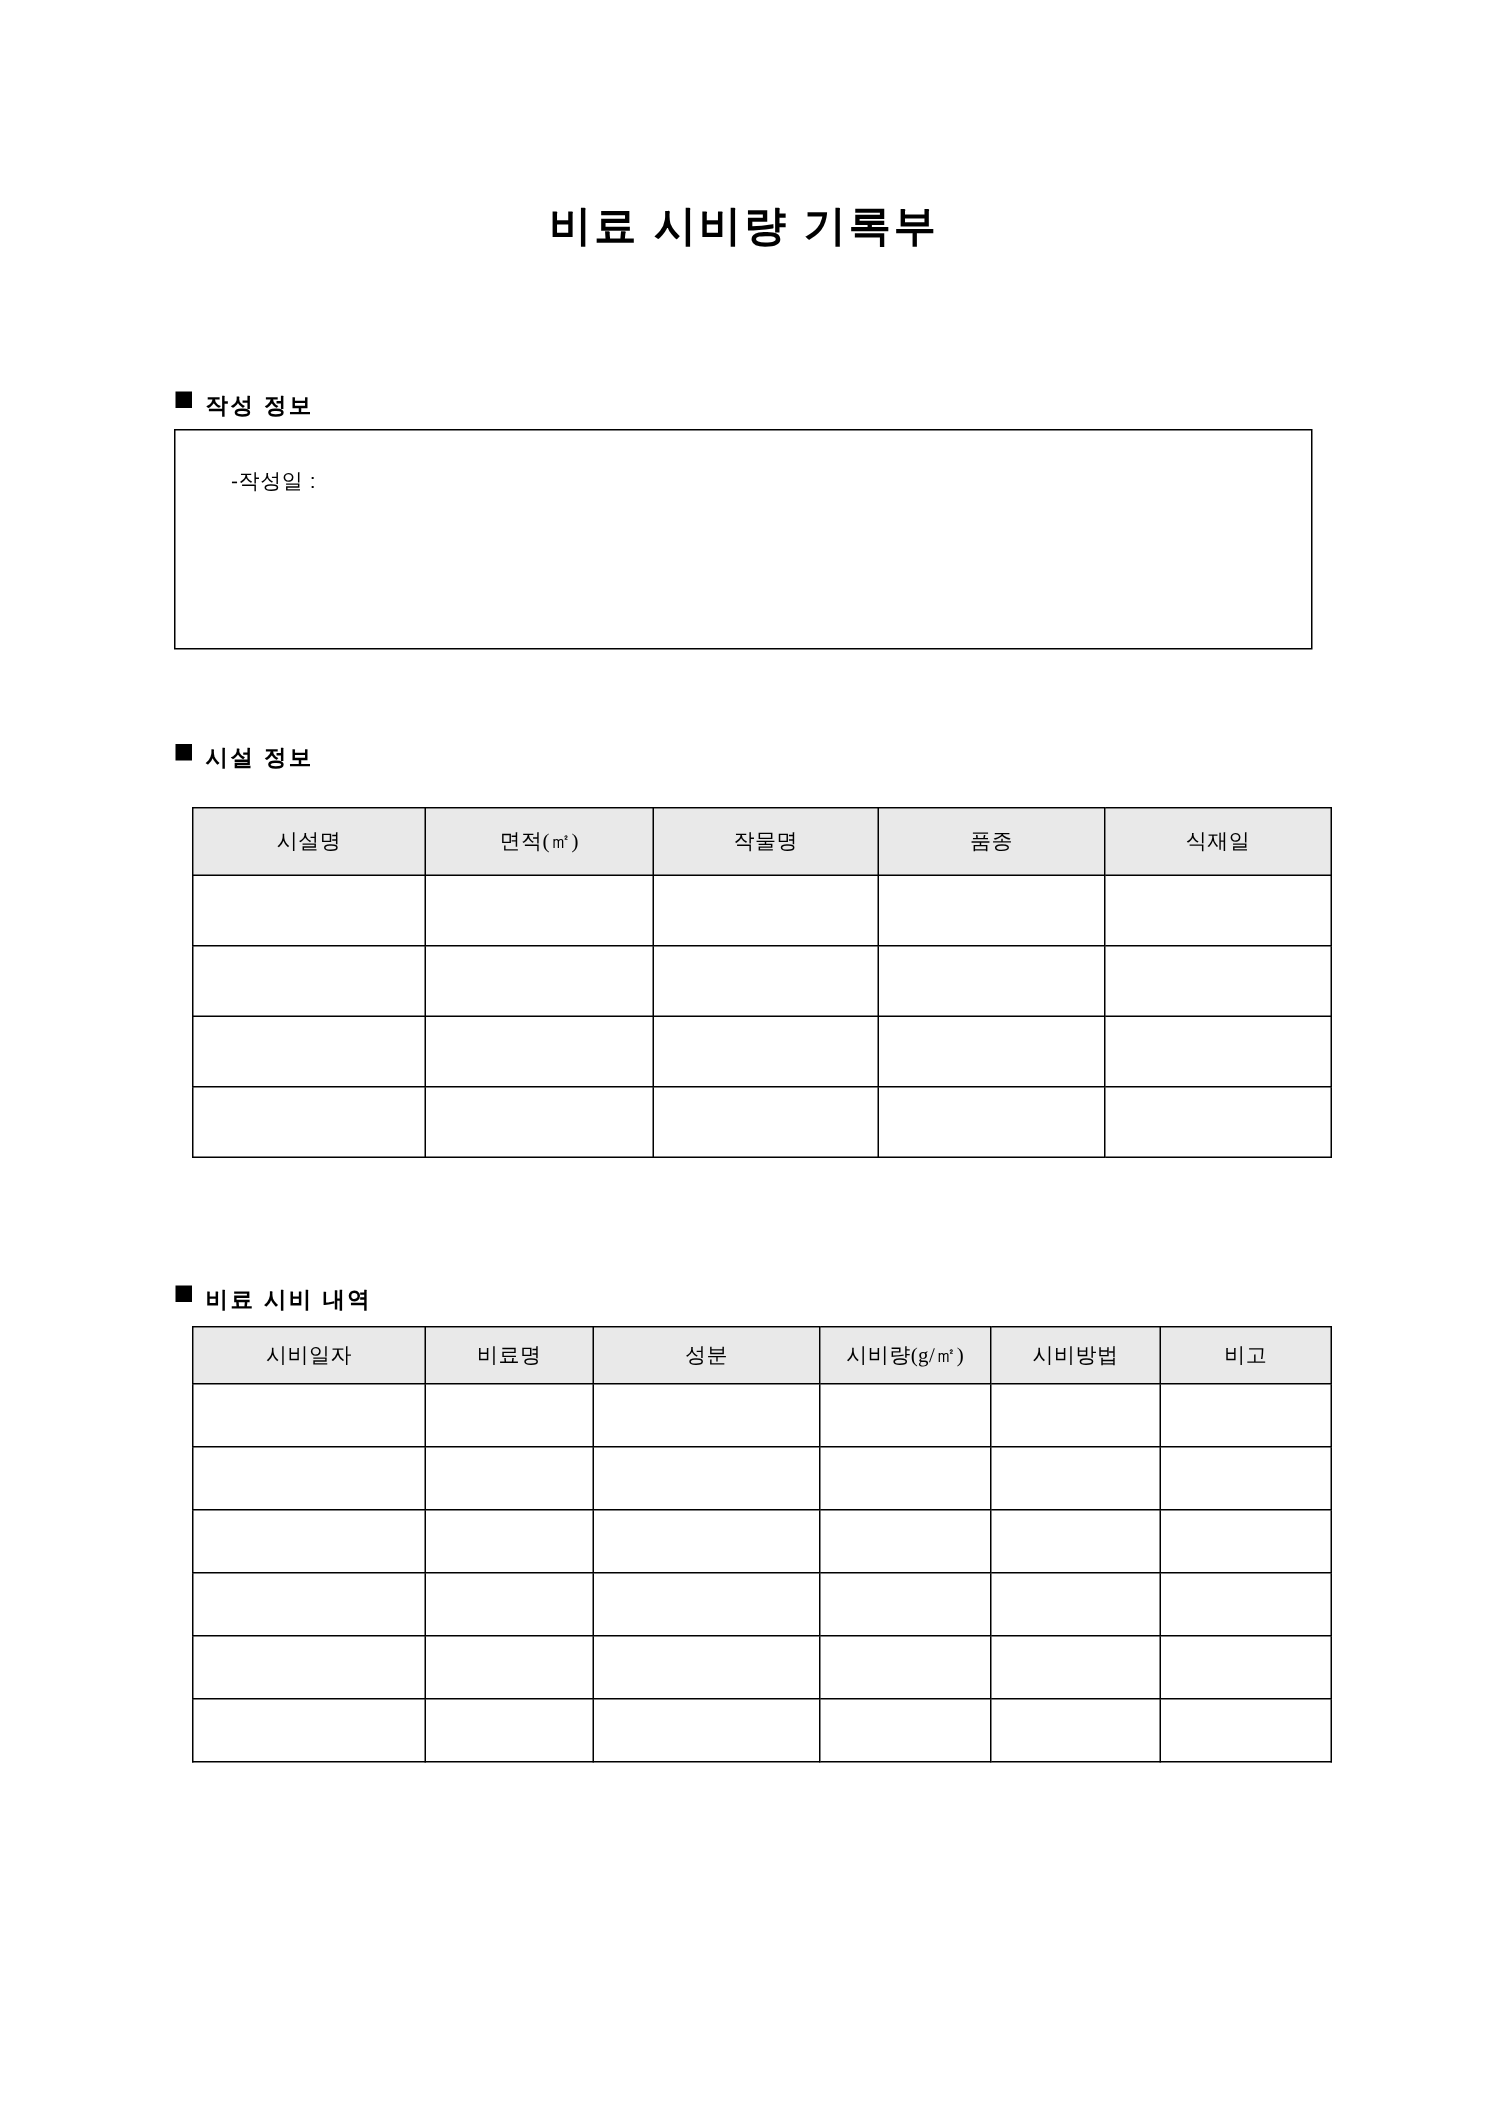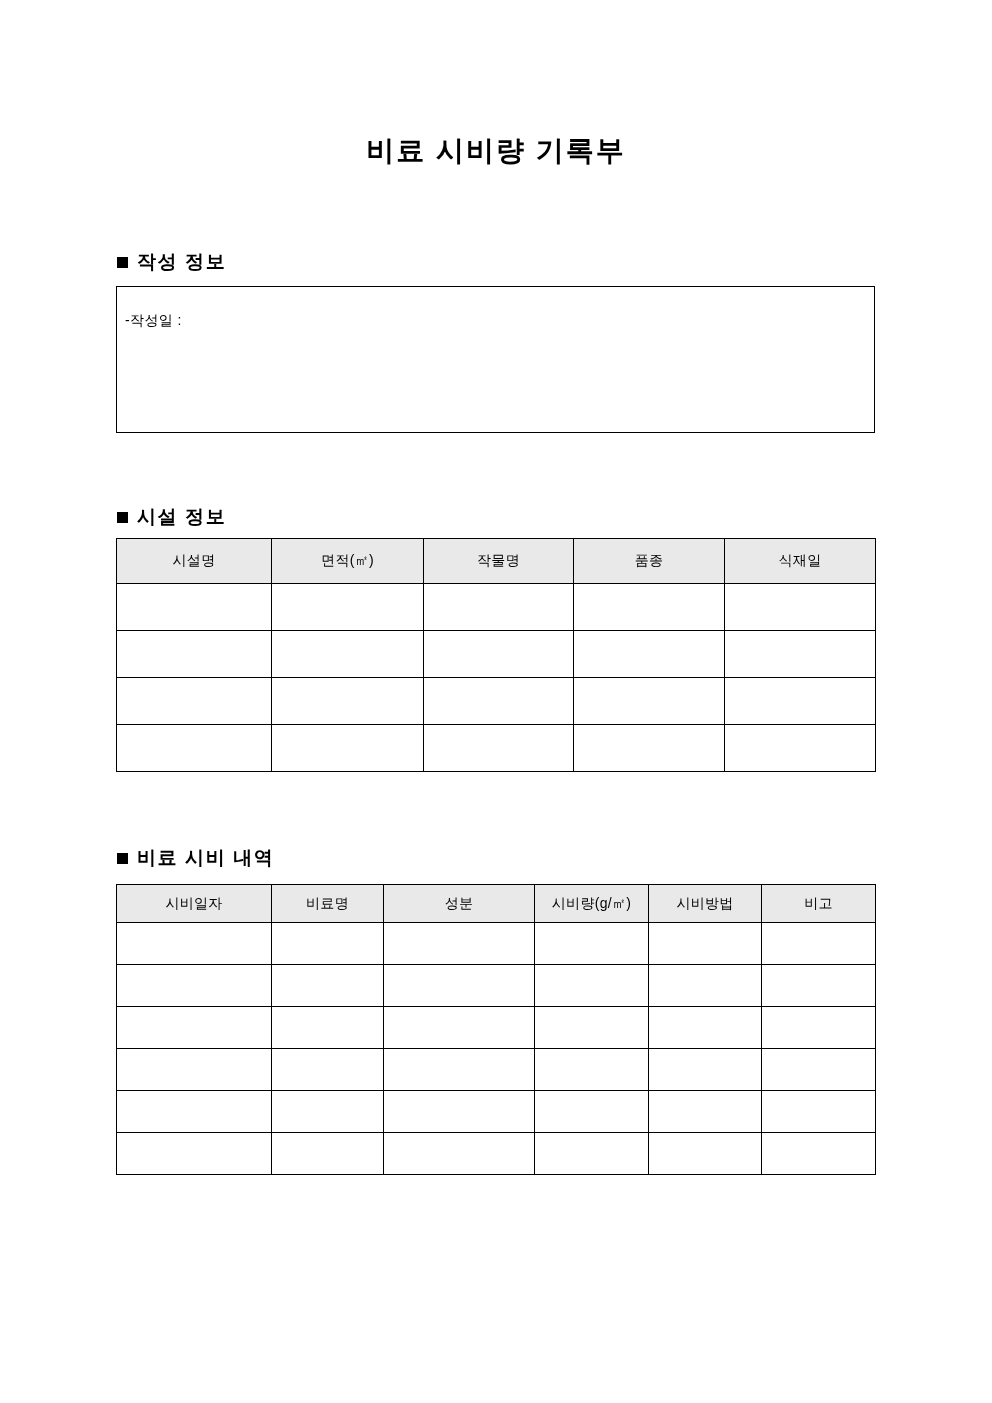--- a/index.html
+++ b/index.html
@@ -33,68 +33,69 @@
     font-weight: bold;
     letter-spacing: 2px;
     color: #000000;
     line-height: 1.25;
   }
 
   
   .section-heading {
     position: absolute;
     left: 117px;
-    font-size: 19px;
+    font-size: 15px;
     font-weight: bold;
     letter-spacing: 1.6px;
     color: #000000;
     white-space: nowrap;
     display: flex;
-    align-items: center;
     gap: 9px;
+    margin-top: 12px;
   }
   .bullet-square {
     display: inline-block;
     width: 11px;
     height: 11px;
     background: #000000;
     flex: 0 0 auto;
   }
   #heading-writer  { top: 249px; }
-  #heading-facility{ top: 504px; }
+  #heading-facility{ top: 484px; }
   #heading-fert    { top: 845px; }
 
   
   .info-box {
     position: absolute;
     left: 116px;
     top: 286px;
     width: 759px;
     height: 147px;
     border: 1px solid #000000;
     box-sizing: border-box;
     background: #ffffff;
-    padding: 20px 0 0 8px;
+    padding: 20px 0 0 37px;
     box-sizing: border-box;
   }
   .info-line {
     font-size: 14px;
     line-height: 27px;
     color: #000000;
     letter-spacing: 0.4px;
     white-space: nowrap;
   }
 
   
   table.form-table {
     position: absolute;
-    left: 116px;
+    left: 128px;
     border-collapse: collapse;
     table-layout: fixed;
     background: #ffffff;
+    font-family: Liberation Serif, serif;
   }
   table.form-table th,
   table.form-table td {
     border: 1px solid #000000;
     padding: 0;
     margin: 0;
     font-size: 14px;
     font-weight: normal;
     color: #000000;
     text-align: center;

